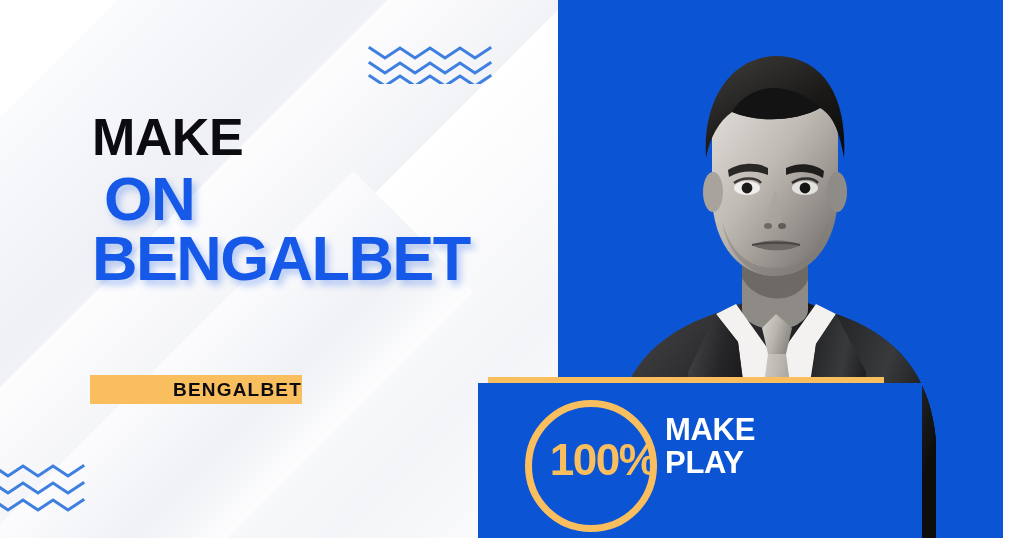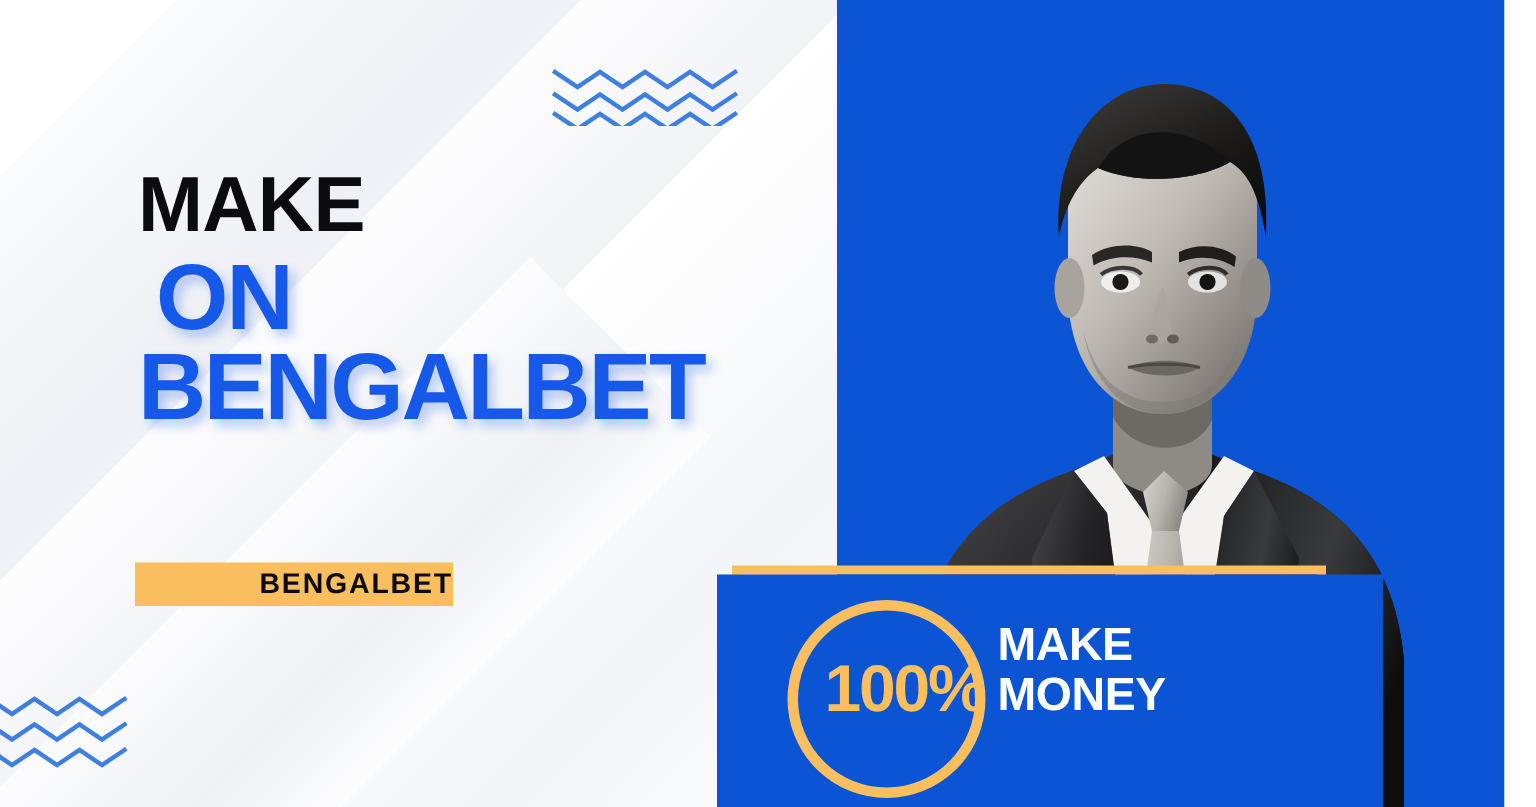--- a/index.html
+++ b/index.html
@@ -319,19 +319,19 @@
     <span class="badge-label">BENGALBET</span>
   </div>
 
   <div class="cta-frame"></div>
   <div class="cta-card">
     <div class="cta-inner">
       <div class="pct-circle"></div>
       <div class="pct-value">100%</div>
       <div class="cta-text">
         <span>MAKE</span>
-        <span>MONEY</span>
+        <span>PLAY</span>
       </div>
     </div>
   </div>
 
   <div class="right-strip"></div>
 </div>
 
 </body></html>

